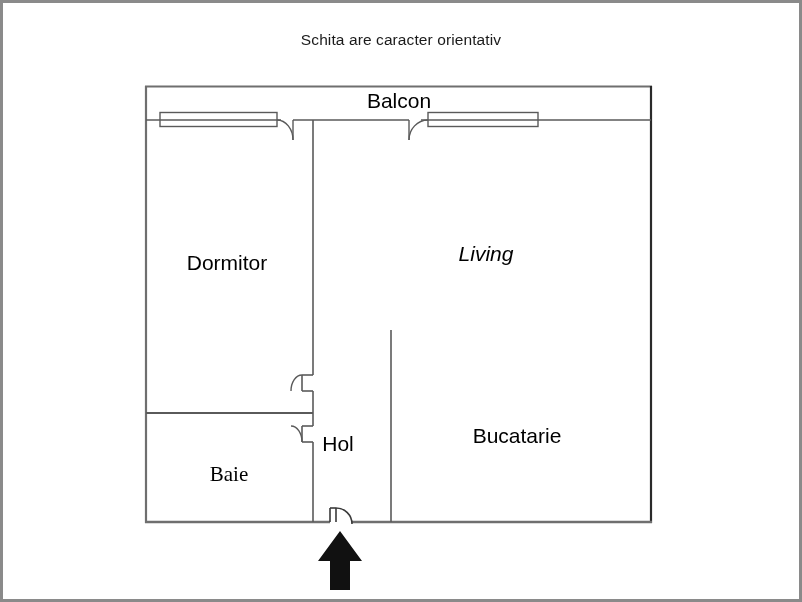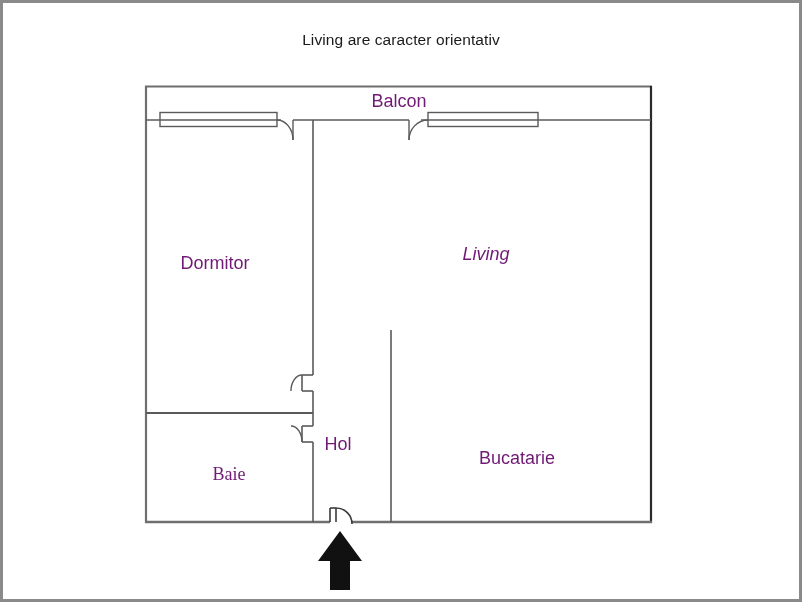--- a/index.html
+++ b/index.html
@@ -41,35 +41,35 @@
     letter-spacing: 0.1px;
     font-family: "Liberation Sans", sans-serif;
   }
   #floorplan-svg {
     position: absolute;
     left: 0;
     top: 0;
   }
   .room-label {
     position: absolute;
-    font-size: 18px;
-    color: #701a75;
+    font-size: 21px;
+    color: #000000;
     white-space: nowrap;
     transform: translate(-50%, -50%);
     font-family: "Liberation Sans", sans-serif;
   }
 </style>
 </head>
 <body>
 
 <div id="page">
 
   <div id="outer-frame"></div>
 
-  <div id="plan-title">Living are caracter orientativ</div>
+  <div id="plan-title">Schita are caracter orientativ</div>
 
   <svg id="floorplan-svg" width="802" height="602" viewBox="0 0 802 602">
 
     <g>
 
       <line x1="145" y1="86.5" x2="652" y2="86.5" stroke="#6f6f6f" stroke-width="2.2"></line>
 
       <line x1="146" y1="86" x2="146" y2="523" stroke="#6f6f6f" stroke-width="2.2"></line>
 
       <line x1="651" y1="86" x2="651" y2="523" stroke="#2a2a2a" stroke-width="2.2"></line>
@@ -154,23 +154,23 @@
     </g>
 
     <g>
       <polygon points="340,531 362,561 350,561 350,590 330,590 330,561 318,561" fill="#111111"></polygon>
     </g>
 
   </svg>
 
   <div class="room-label" style="left:399px; top:101px;">Balcon</div>
 
-  <div class="room-label" style="left:215px; top:263px;">Dormitor</div>
+  <div class="room-label" style="left:227px; top:263px;">Dormitor</div>
 
   <div class="room-label" style="left:486px; top:254px;font-style:italic;">Living</div>
 
   <div class="room-label" style="left:338px; top:444px;">Hol</div>
 
   <div class="room-label" style="left:229px; top:474px;font-family:Liberation Serif, serif;">Baie</div>
 
-  <div class="room-label" style="left:517px; top:458px;">Bucatarie</div>
+  <div class="room-label" style="left:517px; top:436px;">Bucatarie</div>
 
 </div>
 
 </body></html>

